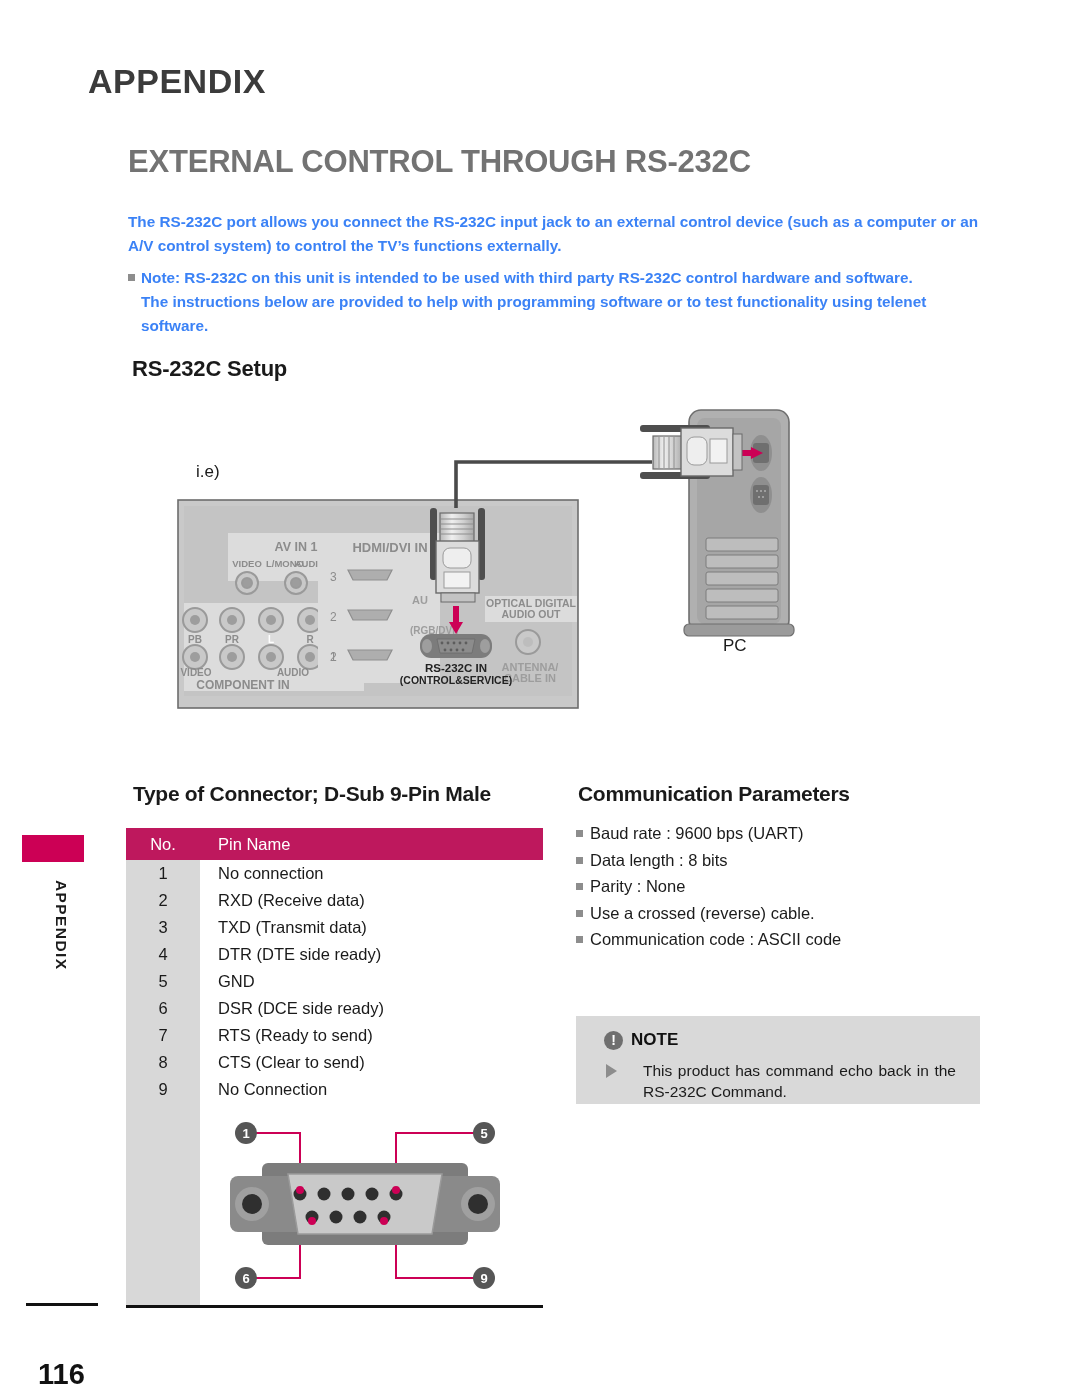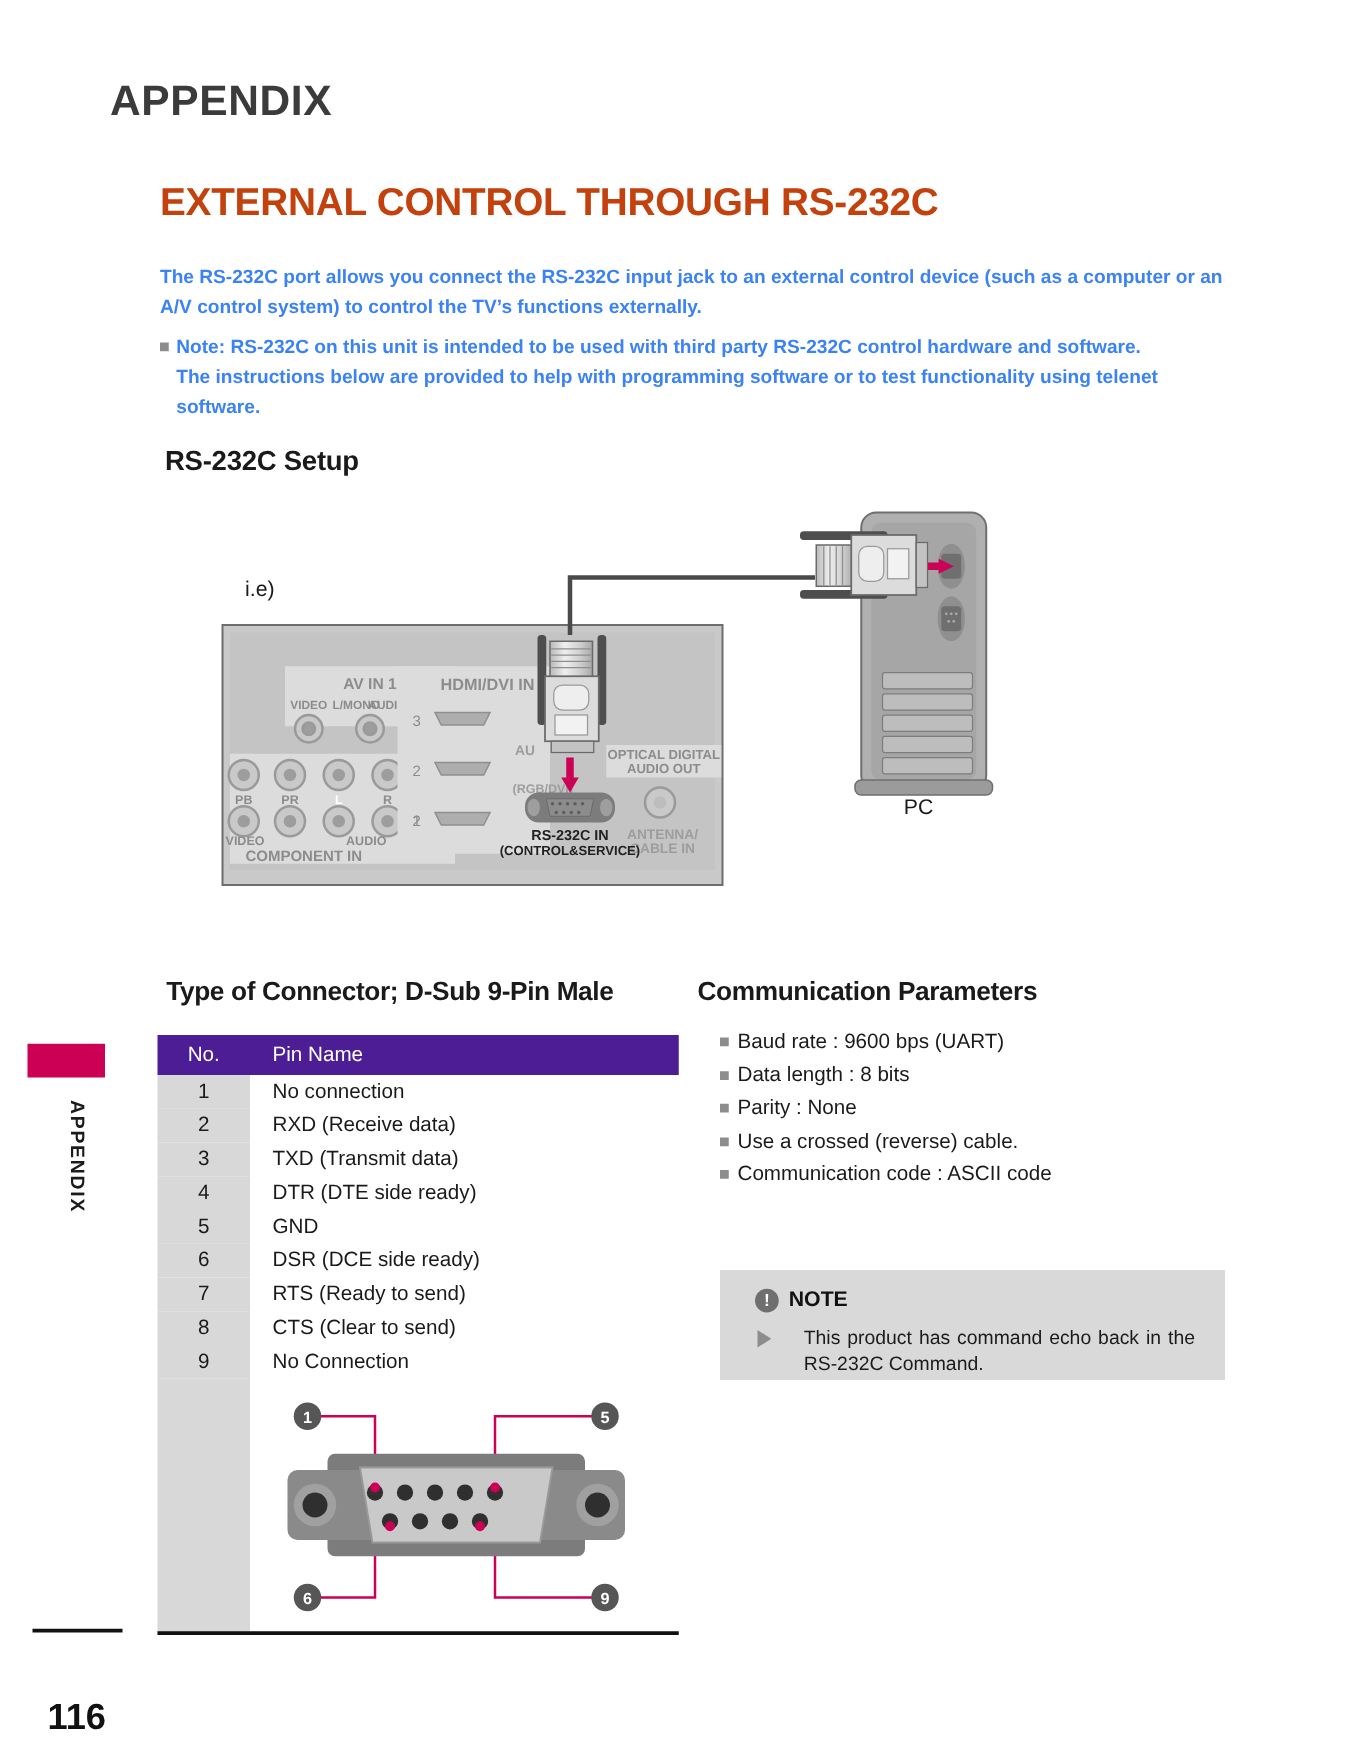--- a/index.html
+++ b/index.html
@@ -14,21 +14,21 @@
 
   
   .appendix-head {
     position:absolute; left:88px; top:62px;
     font-size:34px; font-weight:bold; letter-spacing:.5px;
     color:#3b3b3b;
   }
   .page-title {
     position:absolute; left:128px; top:144px;
     font-size:31px; font-weight:bold; letter-spacing:-.2px;
-    color:#c2410c;
+    color:#737373;
   }
 
   
   .intro { position:absolute; left:128px; top:210px; width:862px; }
   .intro p { font-size:15.3px; line-height:24px; font-weight:bold; color:#3b82f6; }
   .intro .p1 { margin-bottom:8px; }
   .bullet-row { display:flex; align-items:flex-start; gap:6px; }
   .sq {
     width:7px; height:7px; background:#8d8d8d; margin-top:8px; flex:none;
   }
@@ -37,21 +37,21 @@
   
   .h-setup {
     position:absolute; left:132px; top:356px;
     font-size:22px; font-weight:bold; letter-spacing:-.2px;
   }
   .h-connector {
     position:absolute; left:133px; top:782px;
     font-size:21px; font-weight:bold; letter-spacing:-.3px;
   }
   .h-comm {
-    position:absolute; left:558px; top:782px;
+    position:absolute; left:578px; top:782px;
     font-size:21px; font-weight:bold; letter-spacing:-.3px;
   }
 
   
   .ie-label { position:absolute; left:196px; top:462px; font-size:17px; }
 
   
   .diagram { position:absolute; left:0; top:0; width:1080px; height:760px; pointer-events:none; }
 
   
@@ -74,21 +74,21 @@
   .page-num {
     position:absolute; left:38px; top:1318px;
     font-size:29px; font-weight:bold; color:#111;margin-top:40px;
   }
 
   
   .pintable {
     position:absolute; left:126px; top:828px; width:417px;
   }
   .pt-head {
-    background:#4c1d95; color:#ffffff; height:32px;
+    background:#be185d; color:#ffffff; height:32px;
     display:flex; align-items:center;
     font-size:16.5px;
   }
   .pt-head .c1 { width:74px; text-align:center; }
   .pt-head .c2 { padding-left:18px; }
   .pt-body { position:relative; }
   .pt-row { display:flex; align-items:center; height:27px; font-size:16.5px; }
   .pt-row .c1 {
     width:74px; text-align:center; background:#d8d8d8; height:27px;
     line-height:27px; flex:none;

